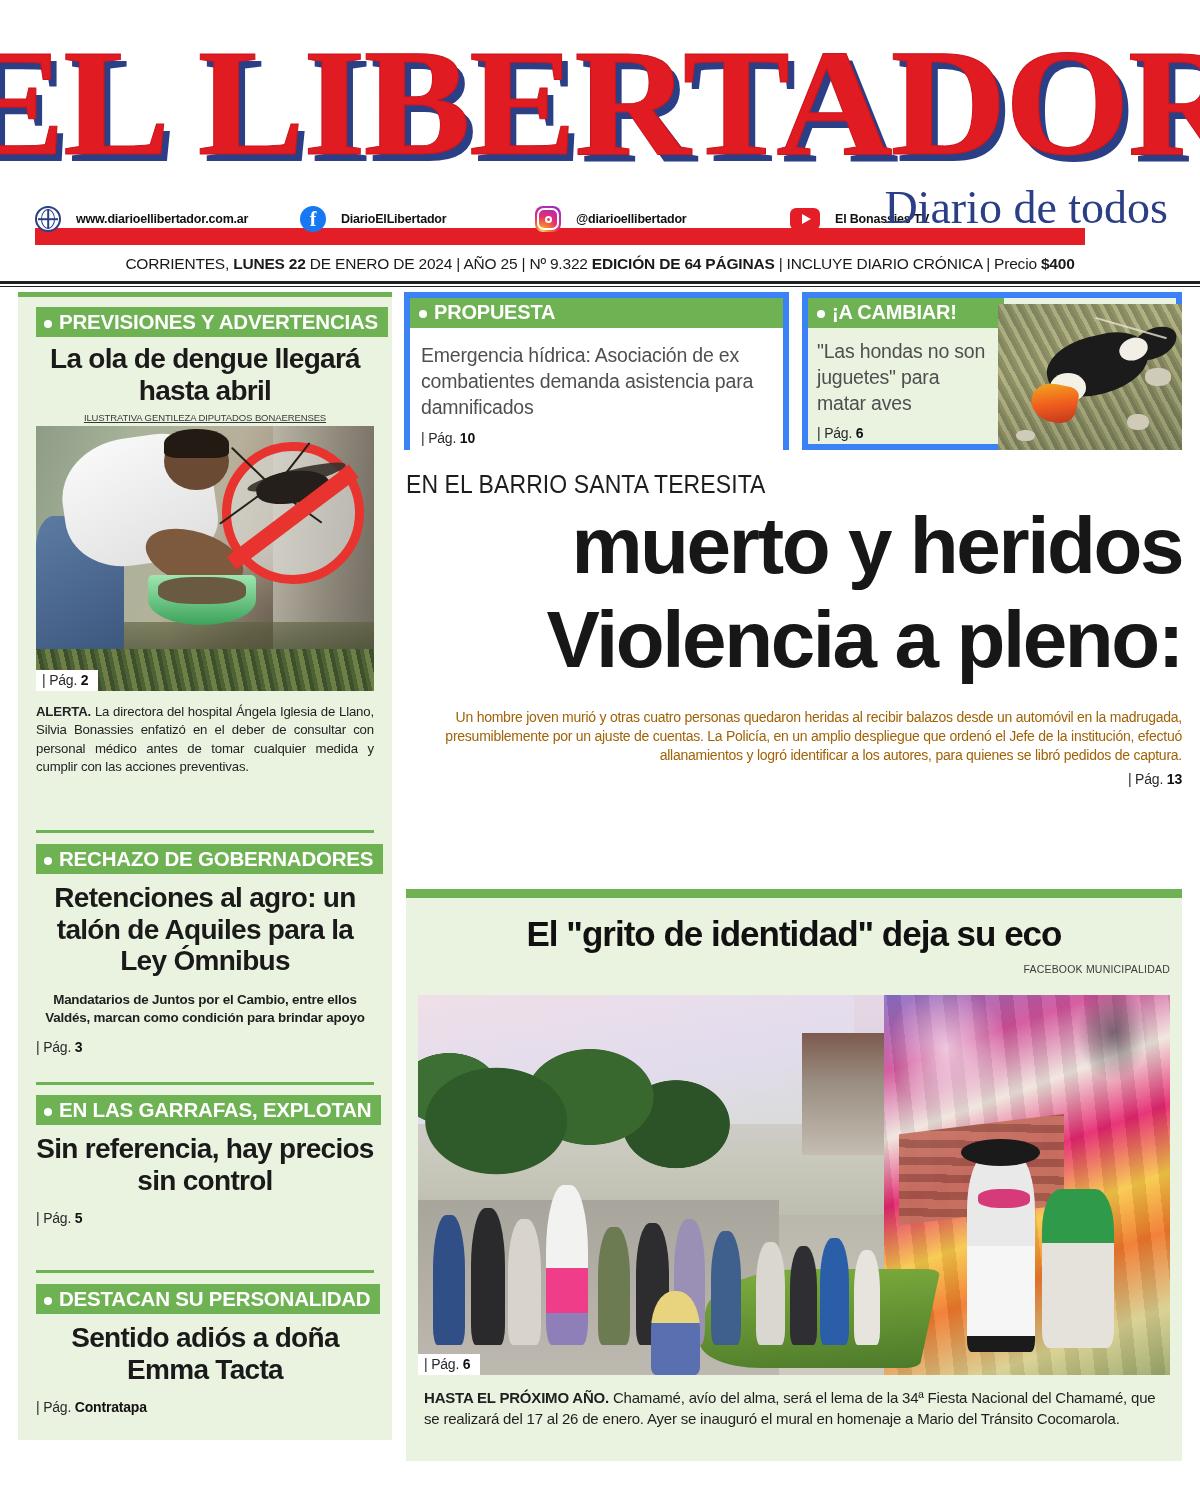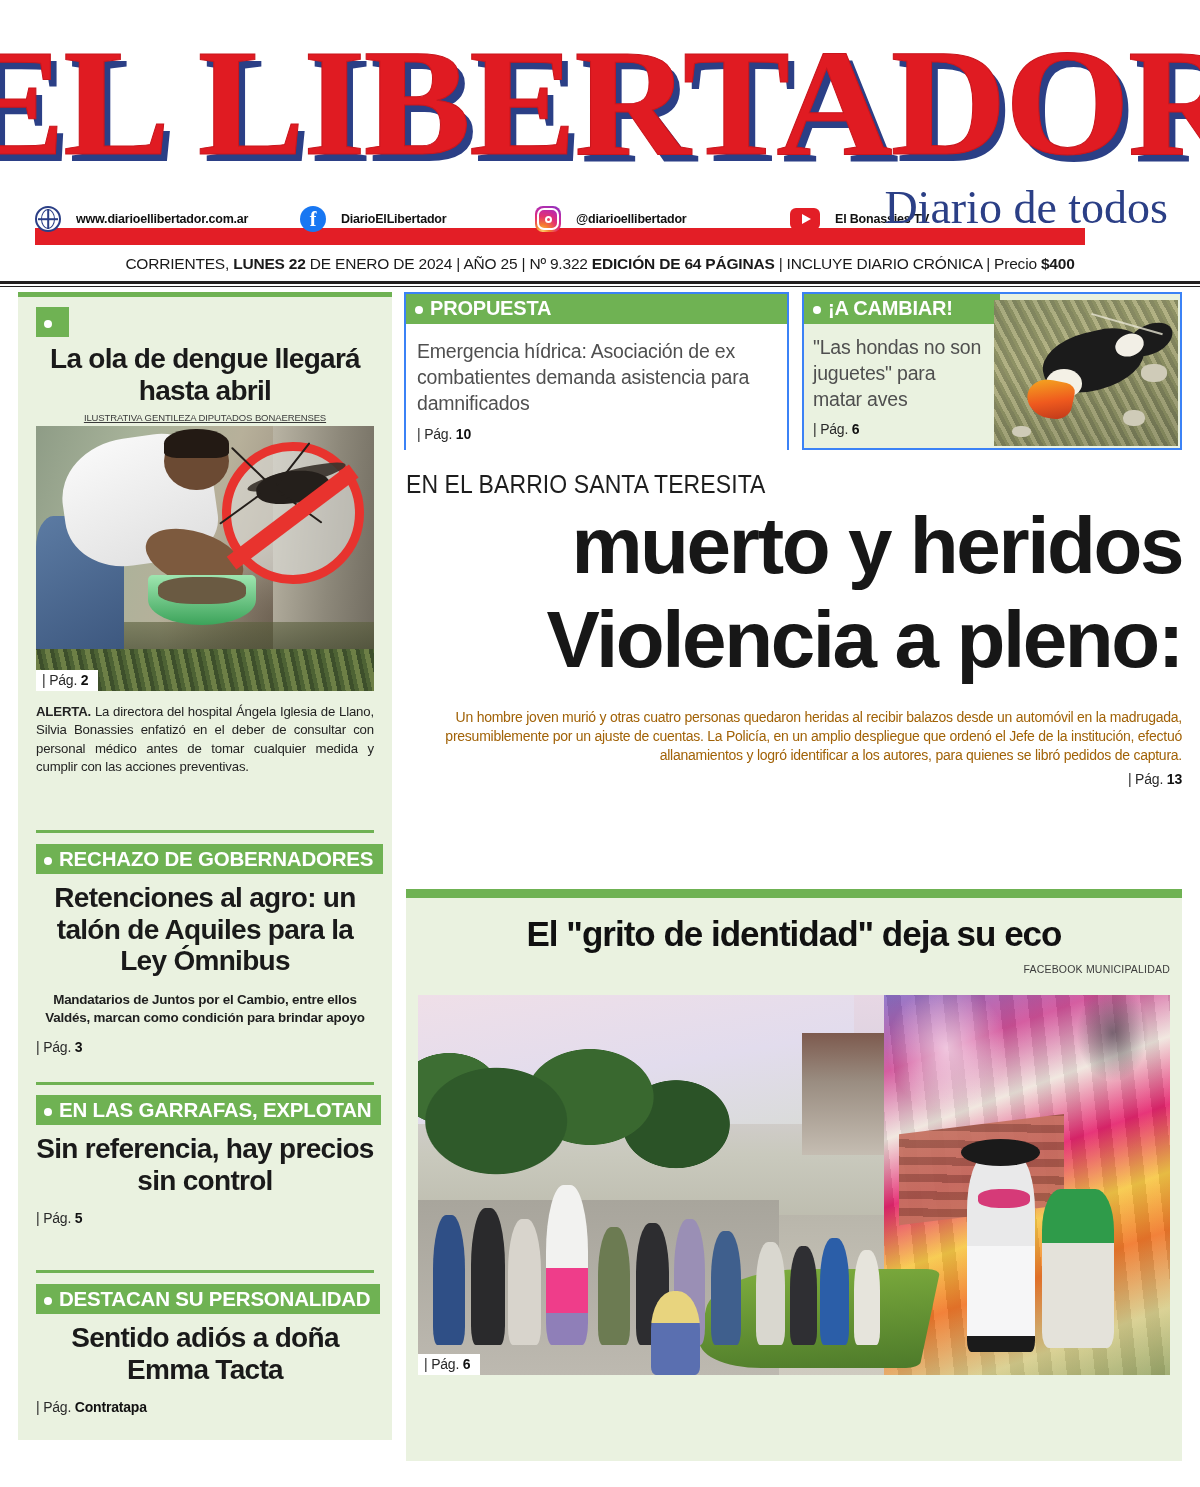--- a/index.html
+++ b/index.html
@@ -131,21 +131,21 @@
   .dg-slash:before{ content:""; position:absolute; left:-4%; top:47%; width:108%; height:11%;
     background:#e8332e; transform:rotate(-37deg);}
   .dg-mosq{ position:absolute; right:13%; top:17%; width:22%; height:12%; background:#241f1b; border-radius:50% 50% 40% 40%; transform:rotate(-6deg);}
   .dg-wing{ position:absolute; right:8%; top:16%; width:30%; height:6%; background:#3a332c; border-radius:50%; transform:rotate(-14deg); opacity:.92;}
   .dg-leg{ position:absolute; background:#241f1b; height:2px; border-radius:2px;}
 
   
   .rightcol{ position:absolute; left:404px; top:0; width:778px; }
 
   .topbox{
-    background:#eaf2e0; border:2px solid #3b82f6;
+    background:#eaf2e0; border:6px solid #3b82f6;
   }
   .tb-head{ background:#6fb253; color:#fff; font-size:20px; font-weight:bold; padding:3px 10px 4px 9px; letter-spacing:-0.2px;}
   .tb-head .bullet{ display:inline-block; width:8px; height:8px; border-radius:50%; background:#fff; margin-right:7px; vertical-align:1.5px;}
   .tb-body{ background:#fff; font-size:19.5px; color:#4f4f4f; line-height:1.34; letter-spacing:-0.2px;}
 
   .overline{
     font-size:25px; color:#1d1d1d; letter-spacing:0.1px; font-weight:normal;
     transform:scaleX(.92); transform-origin:left center;
   }
   .headline-main{
@@ -279,21 +279,21 @@
   <div class="rule-thick"></div>
   <div class="rule-thin"></div>
 
   <div class="content">
 
     <div class="leftcol">
       <div class="lc-topbar"></div>
 
       <div style="position:absolute; left:18px; top:15px; width:338px;">
         <div class="kicker">
-          <span class="bullet"></span>
+          <span class="bullet"></span><span>PREVISIONES Y ADVERTENCIAS</span>
         </div>
         <div class="hl-left" style="margin-top:6px;">La ola de dengue llegará hasta abril</div>
         <div class="credit-sm" style="margin-top:6px;">ILUSTRATIVA GENTILEZA DIPUTADOS BONAERENSES</div>
 
         <div class="photo" style="width:338px; height:265px; margin-top:3px;">
           <div class="ph-dengue nopointer">
             <div class="dg-tree"></div>
             <div class="dg-ground"></div>
             <div class="dg-jeans"></div>
             <div class="dg-man-shirt"></div>
@@ -450,17 +450,20 @@
             <div class="mr-hat"></div>
             <div class="mr-scarf"></div>
             <div class="mr-dancer-f"></div>
           </div>
           <div class="pagtag">
             <span>| Pág.</span>
             <b>6</b>
           </div>
         </div>
 
+        <div class="caption-b" style="position:absolute; left:18px; top:498px; width:744px;">
+          <b>HASTA EL PRÓXIMO AÑO.</b><span> Chamamé, avío del alma, será el lema de la 34ª Fiesta Nacional del Chamamé, que se realizará del 17 al 26 de enero. Ayer se inauguró el mural en homenaje a Mario del Tránsito Cocomarola.</span>
+        </div>
       </div>
 
     </div>
   </div>
 </div>
 
 </body></html>

